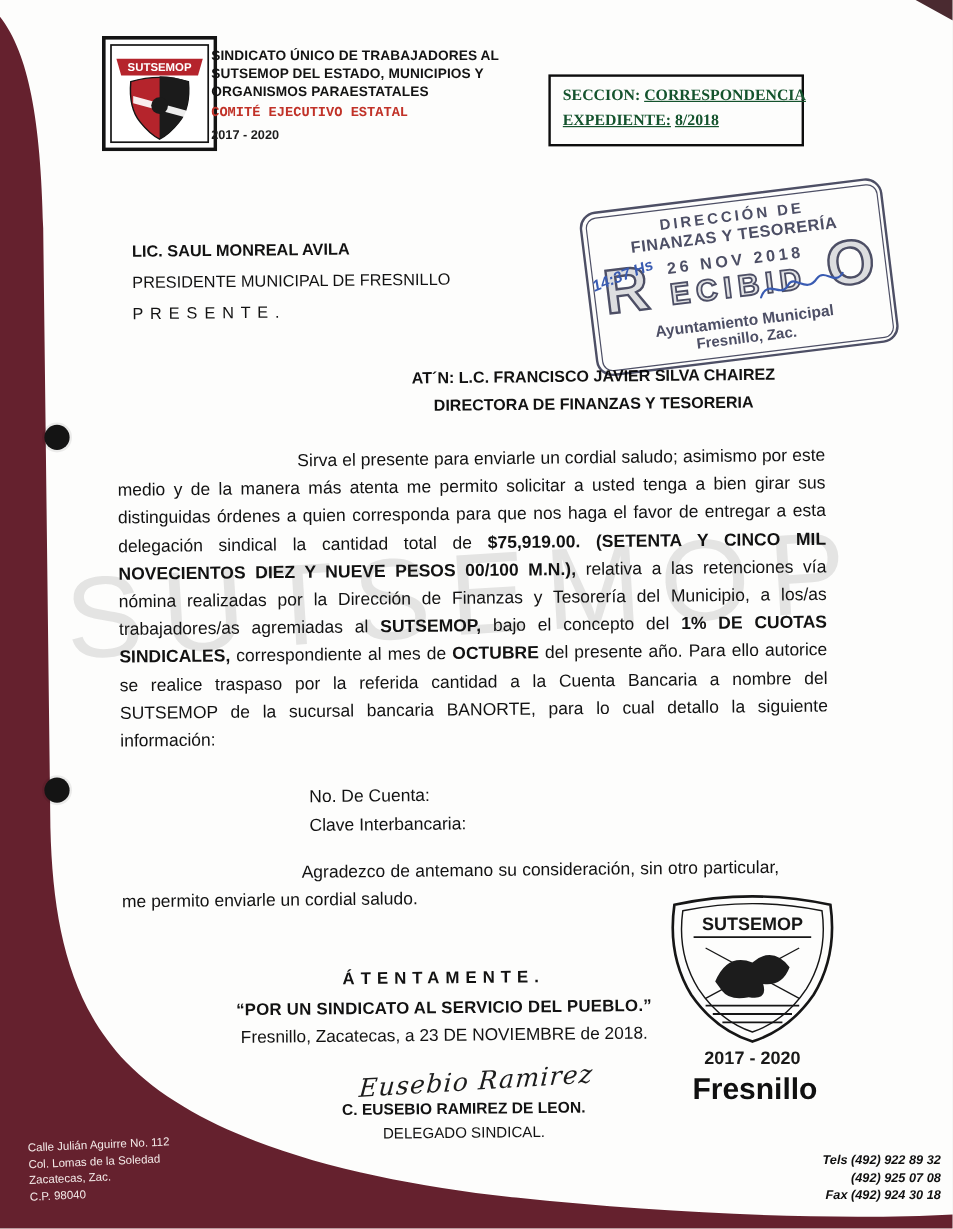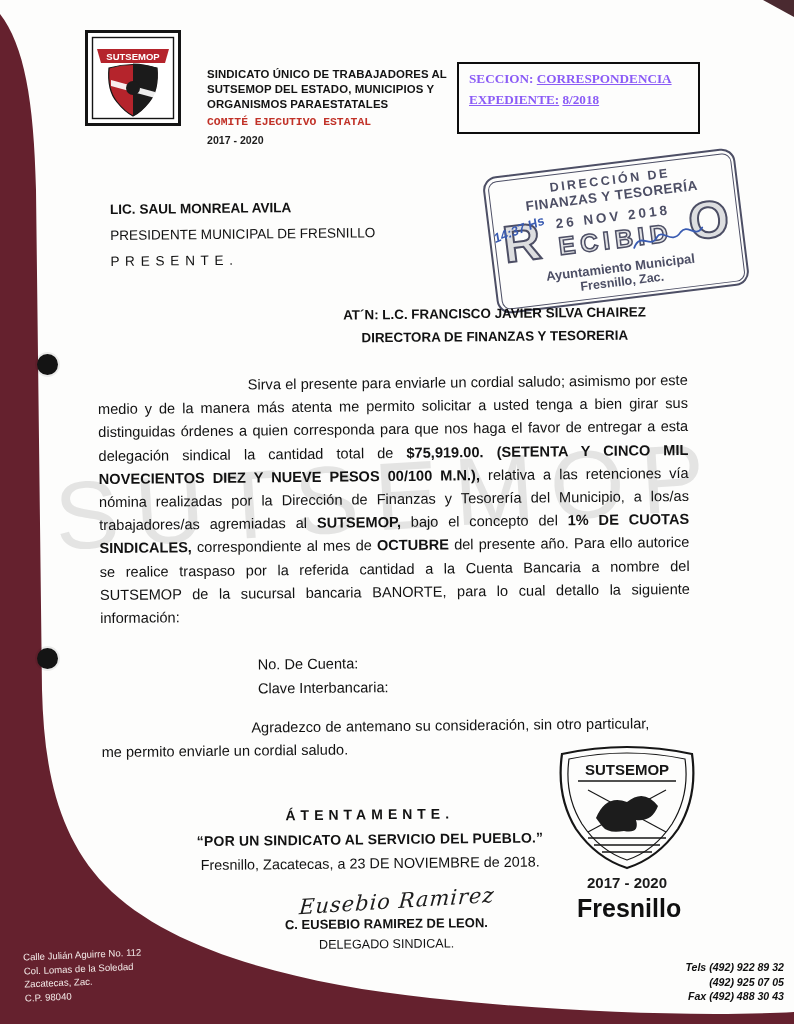--- a/index.html
+++ b/index.html
@@ -13,28 +13,28 @@
     position:absolute; left:55px; top:462px; z-index:2;
     font-size:96px; font-weight:500; letter-spacing:16px; white-space:nowrap;
     color:rgba(100,100,100,0.16); transform:rotate(-3.5deg); transform-origin:left center;
   }
 
   .hole { position:absolute; left:37px; width:21px; height:21px; border-radius:50%;
           background:#141414; z-index:6; box-shadow:0 0 0 2px rgba(0,0,0,0.07); }
 
   
   .logo-frame { position:absolute; left:85px; top:30px; width:96px; height:96px; z-index:4; }
-  .org-block  { position:absolute; left:207px; top:40px; width:270px; z-index:4;margin-top:27px; }
+  .org-block  { position:absolute; left:176px; top:40px; width:270px; z-index:4; }
   .org-line   { font-size:11.4px; font-weight:bold; color:#131313; line-height:15px; letter-spacing:0.1px; }
   .org-committee { font-size:11.4px; font-weight:bold; color:#c13228; margin-top:3px; line-height:15px;font-family:Liberation Mono, monospace; }
   .org-period { font-size:10.6px; font-weight:bold; color:#1d1d1d; margin-top:4px; }
 
-  .ref-box { position:absolute; left:457px; top:62px; width:243px; z-index:4;
-             border:2.5px solid #0d0d0d; padding:4px 10px 22px;
-             font-family:"Liberation Serif", serif; font-weight:bold; font-size:13.2px; color:#8b5cf6; }
+  .ref-box { position:absolute; left:457px; top:62px; width:213px; z-index:4;
+             border:2.5px solid #0d0d0d; padding:4px 10px 10px;
+             font-family:"Liberation Serif", serif; font-weight:bold; font-size:13.2px; color:#14532d; }
   .ref-line { line-height:21px; white-space:nowrap; }
   .u { text-decoration:underline; }
 
   
   .stamp { position:absolute; left:489px; top:162px; width:254px; z-index:7;
            transform:rotate(-7deg); transform-origin:center; color:#3f415a;
            mix-blend-mode:multiply; opacity:0.93; }
   .stamp-border { border:2.5px solid currentColor; border-radius:14px; padding:2.5px; }
   .stamp-inner  { border:1.5px solid currentColor; border-radius:9px; padding:5px 8px 6px; position:relative; }
   .stamp-dept1 { text-align:center; font-weight:bold; font-size:12.5px; letter-spacing:2.5px; }
@@ -223,17 +223,17 @@
 
   <div class="addr">
     <div>Calle Julián Aguirre No. 112</div>
     <div>Col. Lomas de la Soledad</div>
     <div>Zacatecas, Zac.</div>
     <div>C.P. 98040</div>
   </div>
 
   <div class="phones">
     <div>Tels (492) 922 89 32</div>
-    <div>(492) 925 07 05</div>
-    <div>Fax (492) 488 30 43</div>
+    <div>(492) 925 07 08</div>
+    <div>Fax (492) 924 30 18</div>
   </div>
 
 </div>
 
 </body></html>

